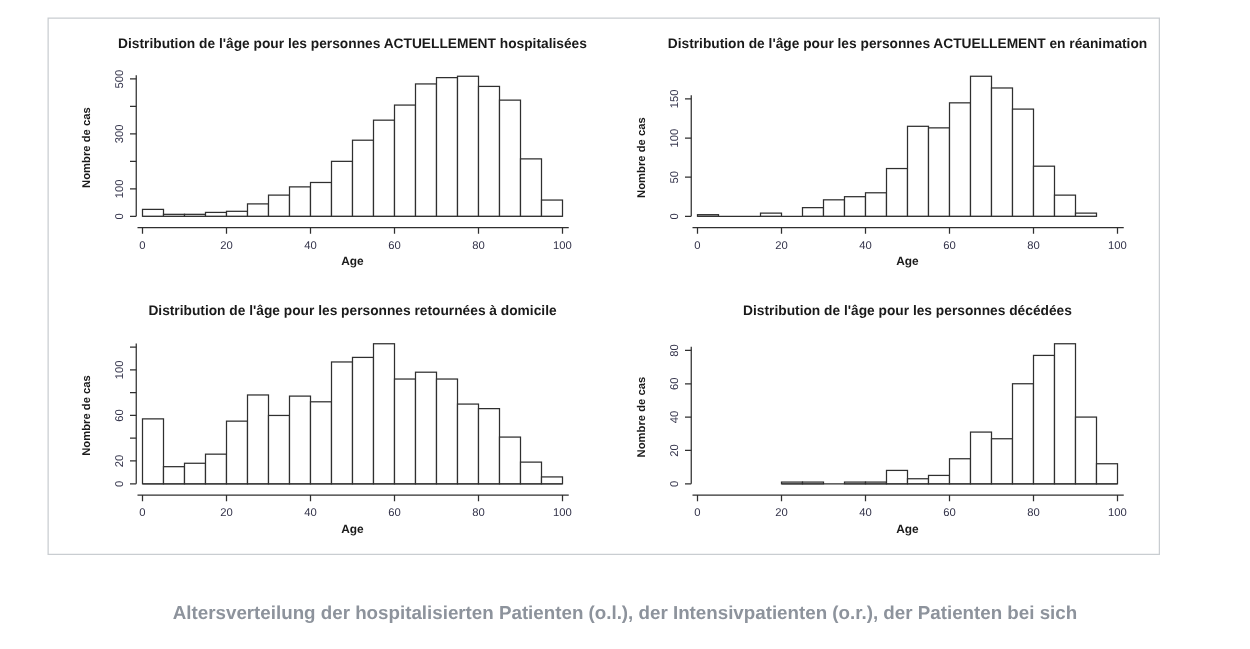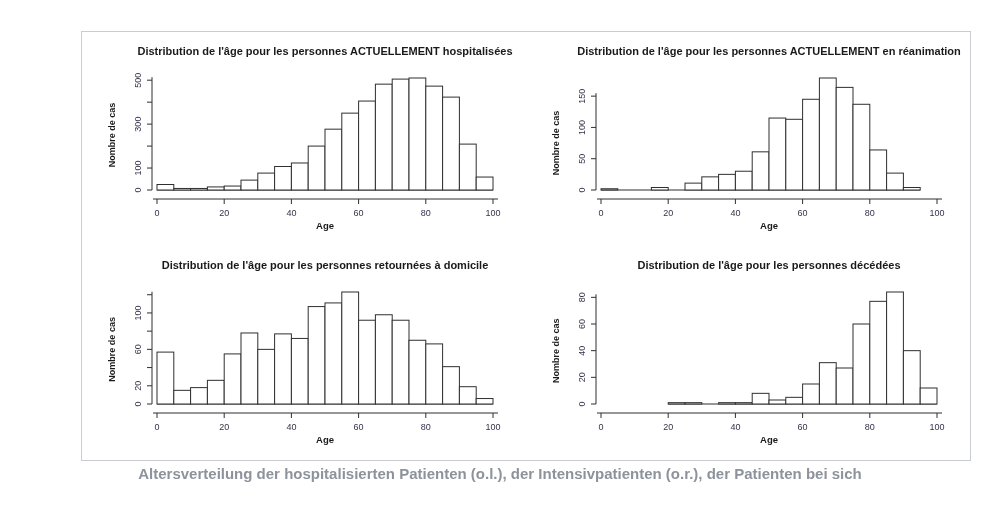--- a/index.html
+++ b/index.html
@@ -1,23 +1,23 @@
 <!DOCTYPE html>
 <html><head>
 <meta charset="utf-8">
 <style>
   html,body{margin:0;padding:0;background:#ffffff;}
   .stage{position:relative;width:1000px;height:519px;background:#ffffff;overflow:hidden;
          font-family:"Liberation Sans",sans-serif;}
-  .panel{position:absolute;left:38px;top:31px;width:888px;height:428px;background:#ffffff;
-         border:1px solid #c9cdd1;display:grid;grid-template-columns:444px 444px;grid-template-rows:214px 214px;margin-left:43px;}
+  .panel{position:absolute;left:38px;top:14px;width:888px;height:428px;background:#ffffff;
+         border:1px solid #c9cdd1;display:grid;grid-template-columns:444px 444px;grid-template-rows:214px 214px;}
   .chart-cell{width:444px;height:214px;overflow:hidden;}
   .chart-cell svg{display:block;}
   svg text{font-family:"Liberation Sans",sans-serif;}
-  .caption{position:absolute;top:459px;left:0;width:1000px;text-align:center;
+  .caption{position:absolute;top:476px;left:0;width:1000px;text-align:center;
            font-weight:bold;font-size:15px;line-height:30px;}
 </style>
 </head>
 <body>
 
 <div class="stage">
   <div class="panel" style="border-color: rgb(201, 205, 209);">
     <div class="chart-cell">
         <svg viewBox="0 0 444 214" width="444" height="214">
           <text x="243" y="23" text-anchor="middle" font-size="11" font-weight="bold" fill="#1a1a1a">Distribution de l'âge pour les personnes ACTUELLEMENT hospitalisées</text>

